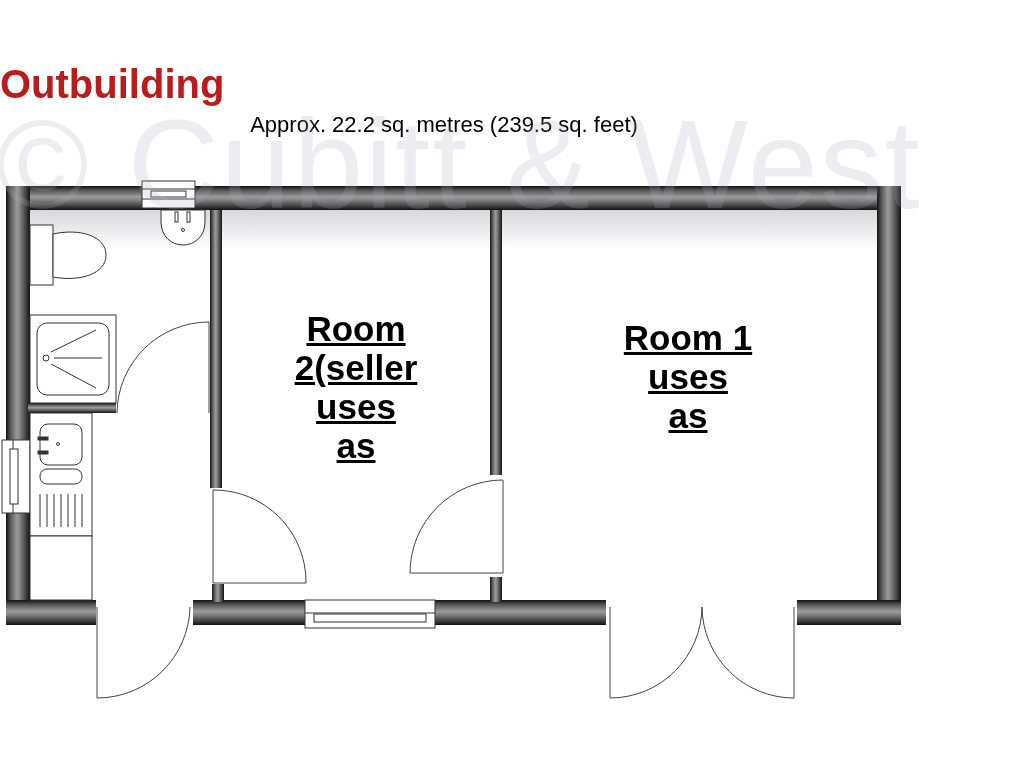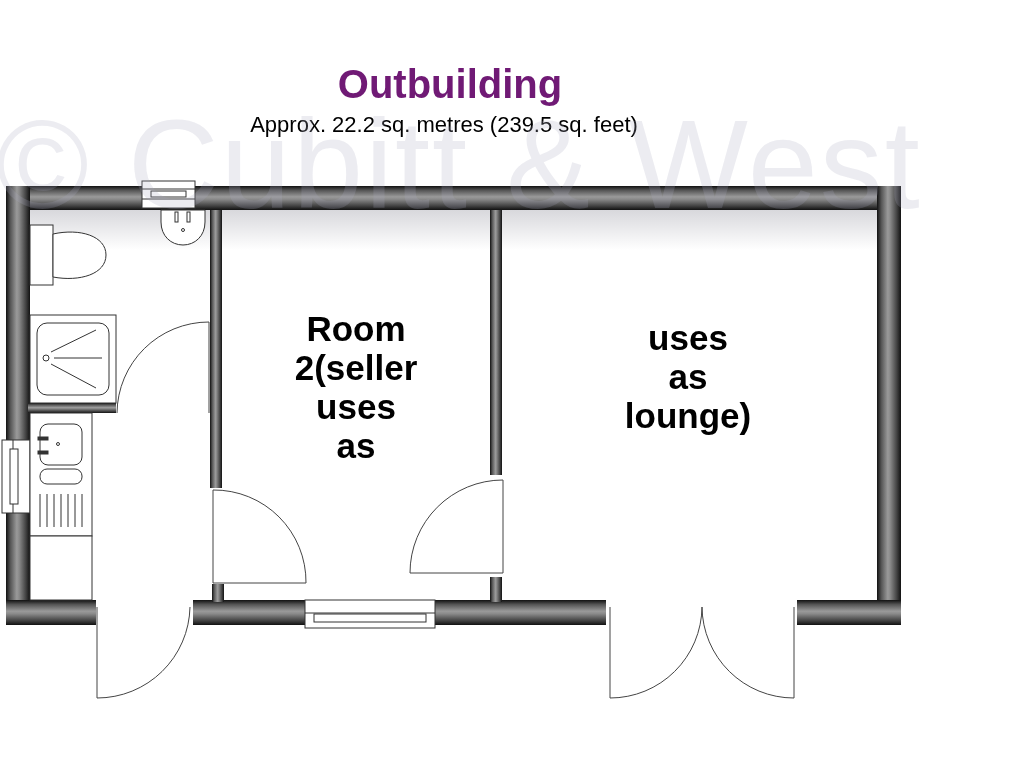--- a/index.html
+++ b/index.html
@@ -1,21 +1,21 @@
 <!DOCTYPE html>
 <html><head>
 <meta charset="utf-8">
 <style>
   html, body { margin:0; padding:0; background:#ffffff; }
   body { width:1024px; height:768px; position:relative; overflow:hidden; font-family:"Liberation Sans", sans-serif; }
-  .title { position:absolute; left:0; width:900px; top:62px; text-align:center; font-weight:bold; font-size:40px; color:#701a75; }
+  .title { position:absolute; left:0; width:900px; top:62px; text-align:left; font-weight:bold; font-size:40px; color:#b91c1c; }
   .subtitle { position:absolute; left:0; width:888px; top:112px; text-align:center; font-size:22px; color:#000000; }
   .watermark { position:absolute; left:-4px; top:92px; font-size:126px; color:rgba(170,170,190,0.22); white-space:nowrap; letter-spacing:2px; pointer-events:none; z-index:5; }
   svg.plan { position:absolute; left:0; top:0; }
-  .room-label { position:absolute; text-align:center; font-weight:bold; font-size:35px; line-height:39px; color:#000; z-index:6; }
+  .room-label { position:absolute; text-align:center; font-weight:bold; font-size:35px; line-height:39px; color:#000; z-index:6;text-decoration:underline; }
   .room-label span { display:block; }
 </style>
 </head>
 <body>
 
 <div class="title">Outbuilding</div>
 <div class="subtitle">Approx. 22.2 sq. metres (239.5 sq. feet)</div>
 
 <svg class="plan" width="1024" height="768" viewBox="0 0 1024 768">
   <defs>
@@ -151,16 +151,16 @@
 <div class="watermark">© Cubitt &amp; West</div>
 
 <div class="room-label" style="left:222px; top:309px; width:268px;">
   <span>Room</span>
   <span>2(seller</span>
   <span>uses</span>
   <span>as</span>
 </div>
 
 <div class="room-label" style="left:588px; top:318px; width:200px;">
+  <span>Room 1</span>
   <span>uses</span>
   <span>as</span>
-  <span>lounge)</span>
 </div>
 
 </body></html>

